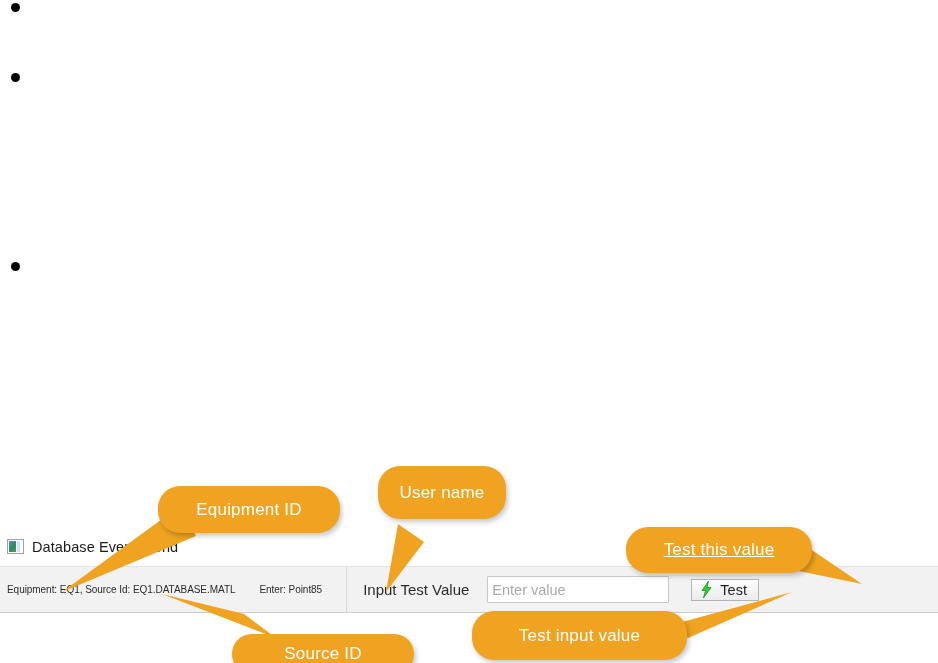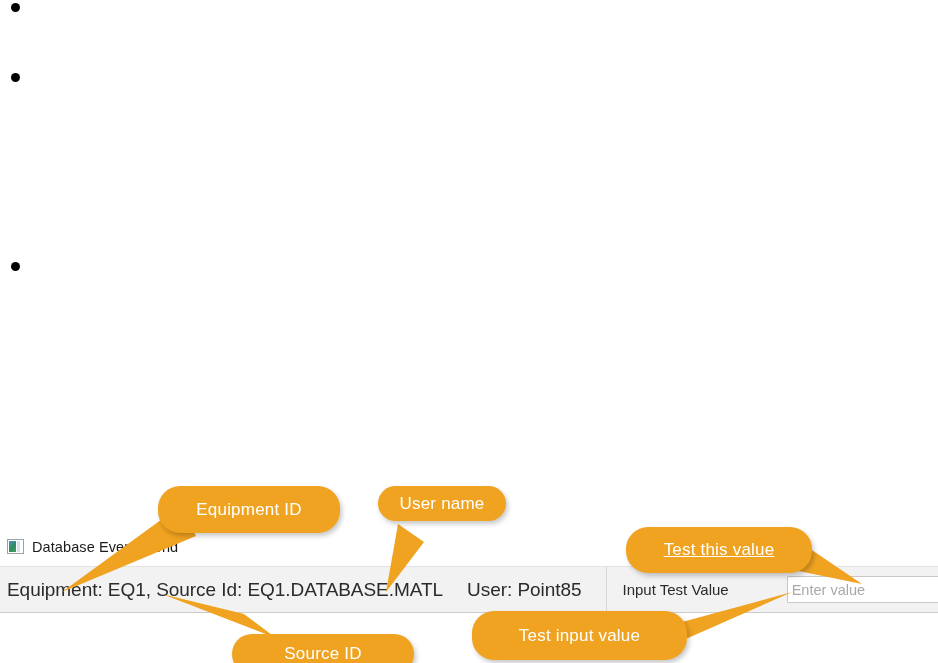--- a/index.html
+++ b/index.html
@@ -103,40 +103,39 @@
   }
   .status-left {
     display: flex;
     align-items: center;
     height: 100%;
     padding-left: 7px;
     box-sizing: border-box;
     flex: 0 0 auto;
   }
   .status-text {
-    font-size: 19px;
+    font-size: 10px;
     color: #2b2b2b;
     white-space: nowrap;
     letter-spacing: -0.05px;
   }
   .status-equipment { margin-right: 24px; }
   .status-divider {
     width: 1px;
     height: 46px;
     background: #d8d8d8;
     flex: 0 0 auto;
     margin-left: 24px;
   }
   .status-right {
     display: flex;
     align-items: center;
     height: 100%;
     flex: 0 0 auto;
     padding-left: 16px;
-    gap: 40px;
   }
   .input-label {
     font-size: 15px;
     color: #2b2b2b;
     white-space: nowrap;
     margin-right: 18px;
   }
   .test-input {
     width: 182px;
     height: 27px;
@@ -200,21 +199,21 @@
   .callout-tail {
     position: absolute;
     z-index: 19;
     overflow: visible;
     pointer-events: none;
   }
   .callout-tail svg { display: block; overflow: visible; }
 
   .co-equipment  { left: 158px; top: 486px; width: 182px; height: 47px; }
   .co-source     { left: 232px; top: 634px; width: 182px; height: 40px; }
-  .co-user       { left: 378px; top: 486px; width: 128px; height: 35px; }
+  .co-user       { left: 378px; top: 466px; width: 128px; height: 53px; }
   .co-testthis   { left: 626px; top: 527px; width: 186px; height: 46px; text-decoration: underline; }
   .co-testinput  { left: 472px; top: 611px; width: 215px; height: 49px; }
 </style>
 </head>
 <body>
 
 <div class="doc-bullets">
   <div class="doc-bullet b1"></div>
   <div class="doc-bullet b2"></div>
   <div class="doc-bullet b3"></div>
@@ -226,21 +225,21 @@
     <span class="win-icon">
       <span class="sq-a"></span>
         <span class="sq-b"></span>
     </span>
     <span class="window-title">Database Event Trend</span>
   </div>
 
   <div class="status-bar">
     <div class="status-left">
       <span class="status-text status-equipment">Equipment: EQ1, Source Id: EQ1.DATABASE.MATL</span>
-      <span class="status-text">User: Point85</span>
+      <span class="status-text">Enter: Point85</span>
     </div>
 
     <div class="status-divider"></div>
 
     <div class="status-right">
       <span class="input-label">Input Test Value</span>
 
       <input class="test-input" type="text" placeholder="Enter value" style="">
 
       <div class="test-button">

